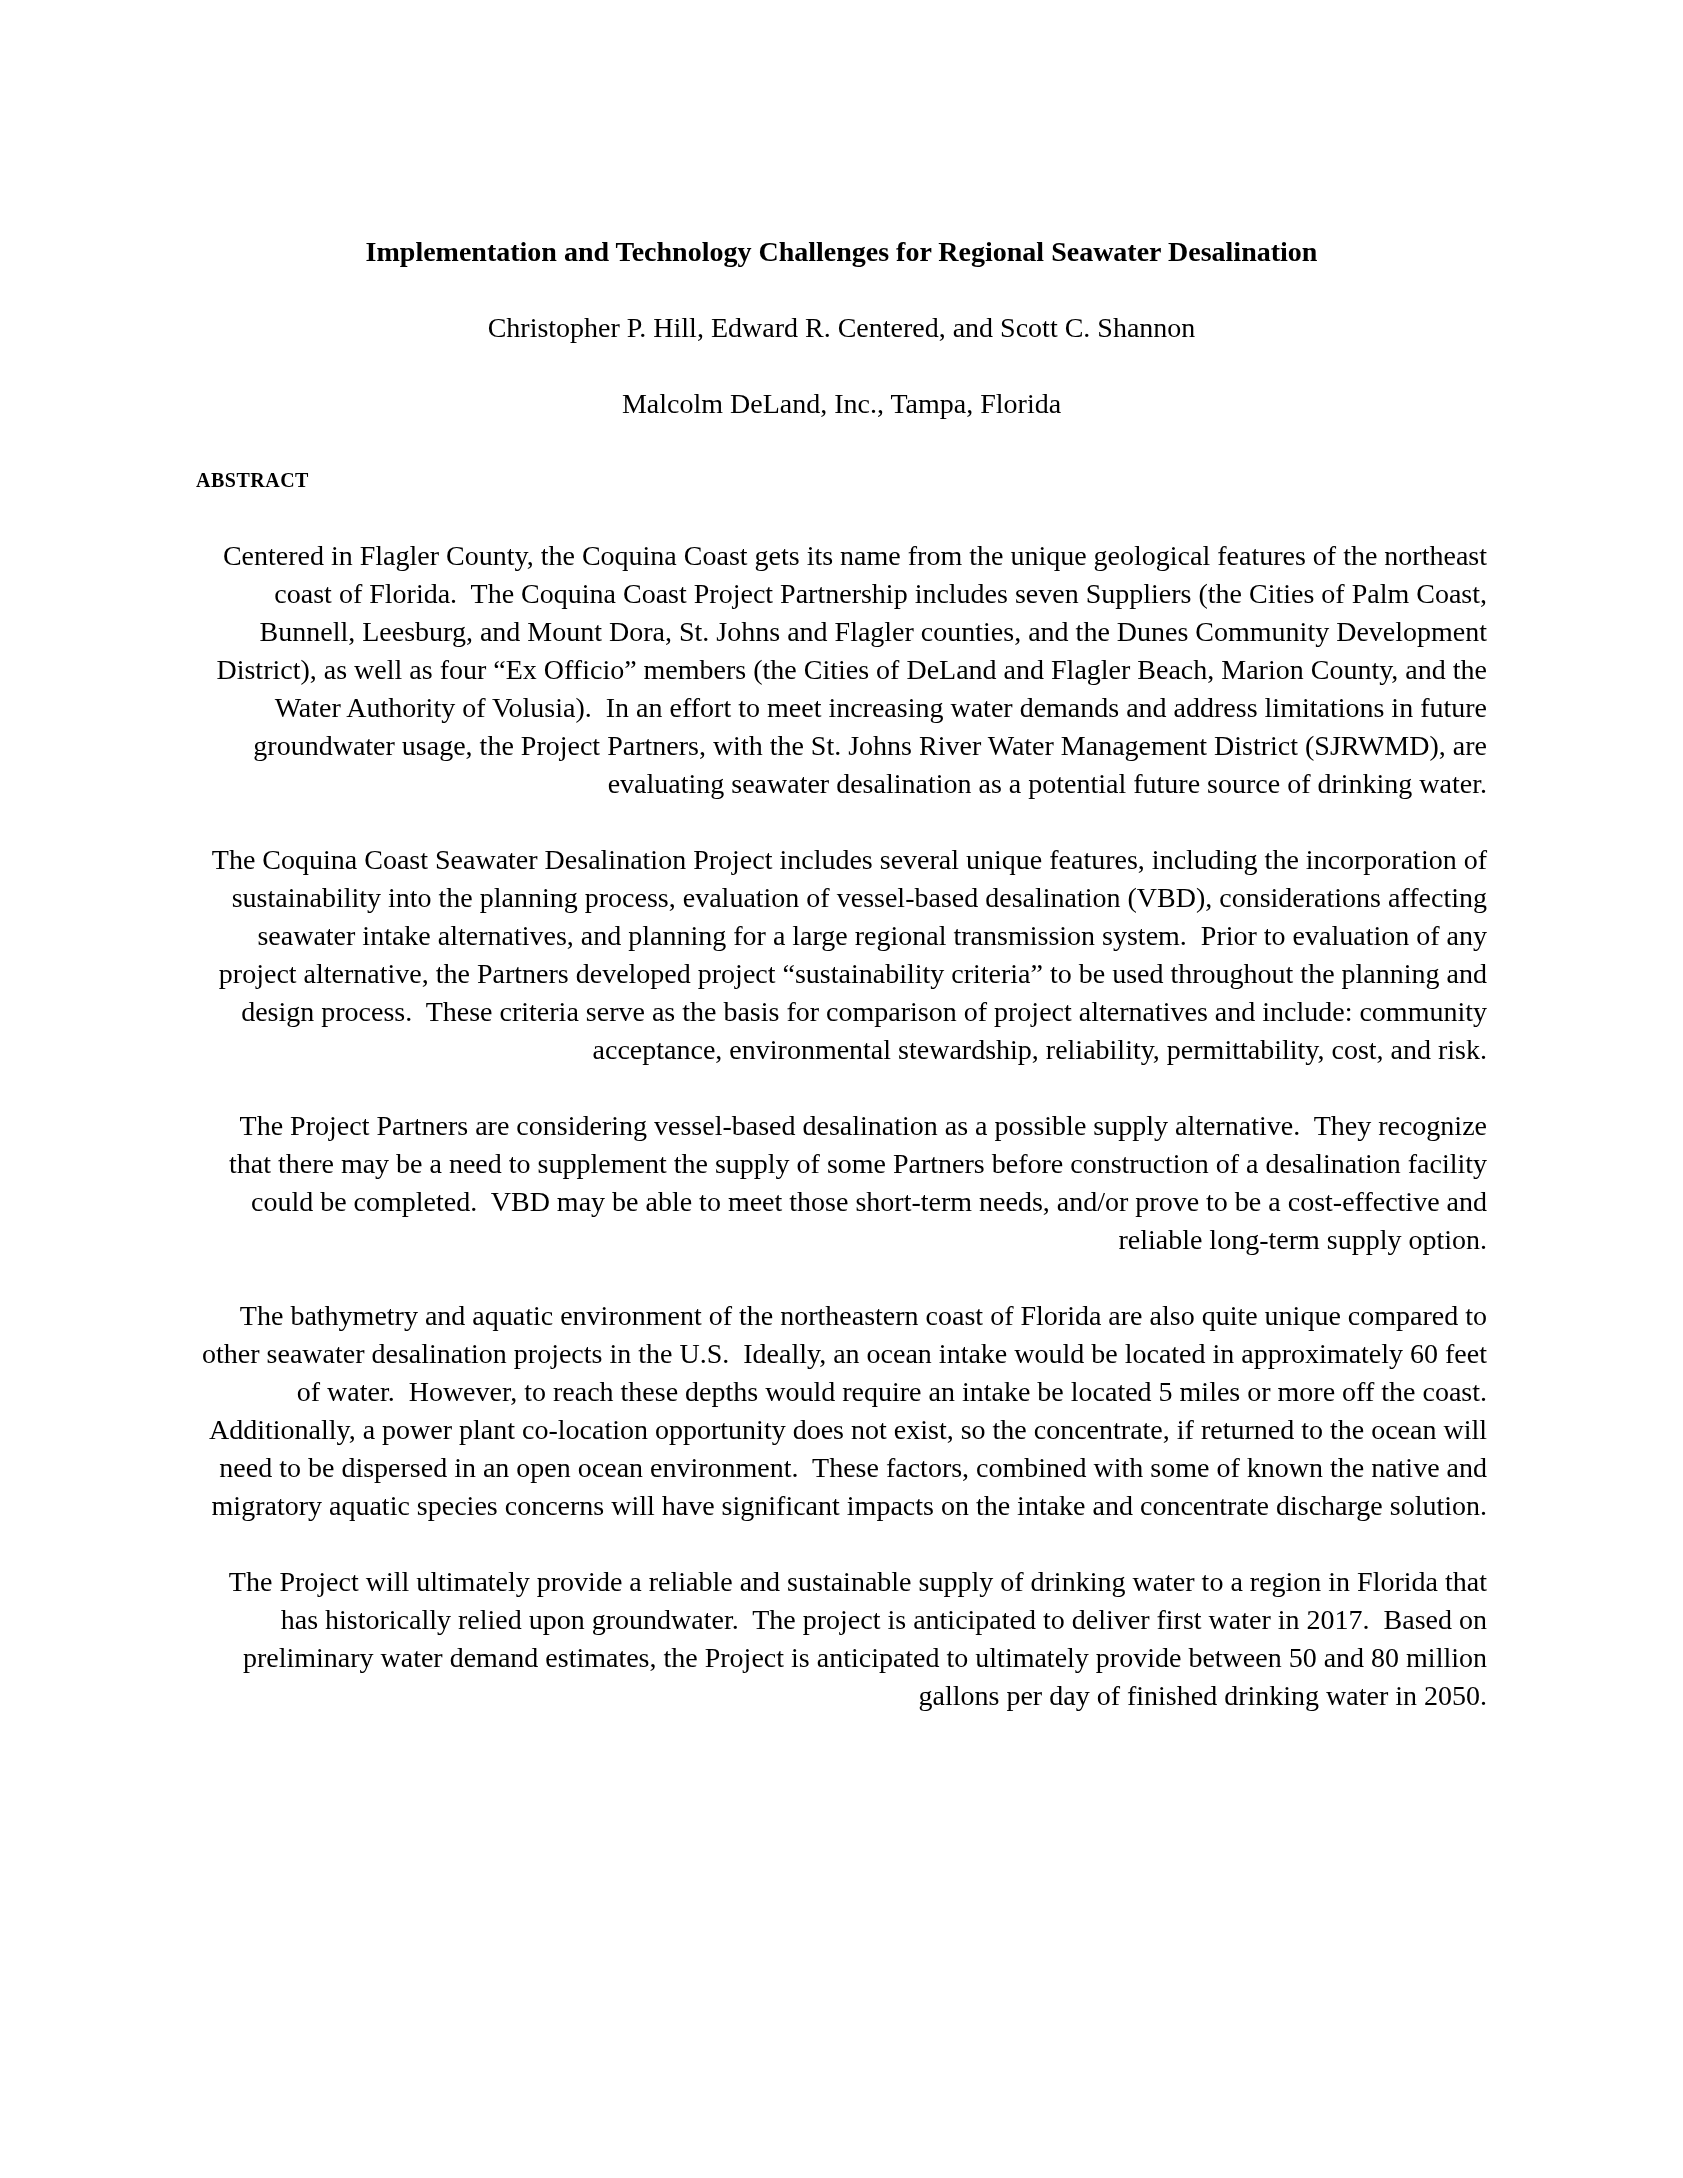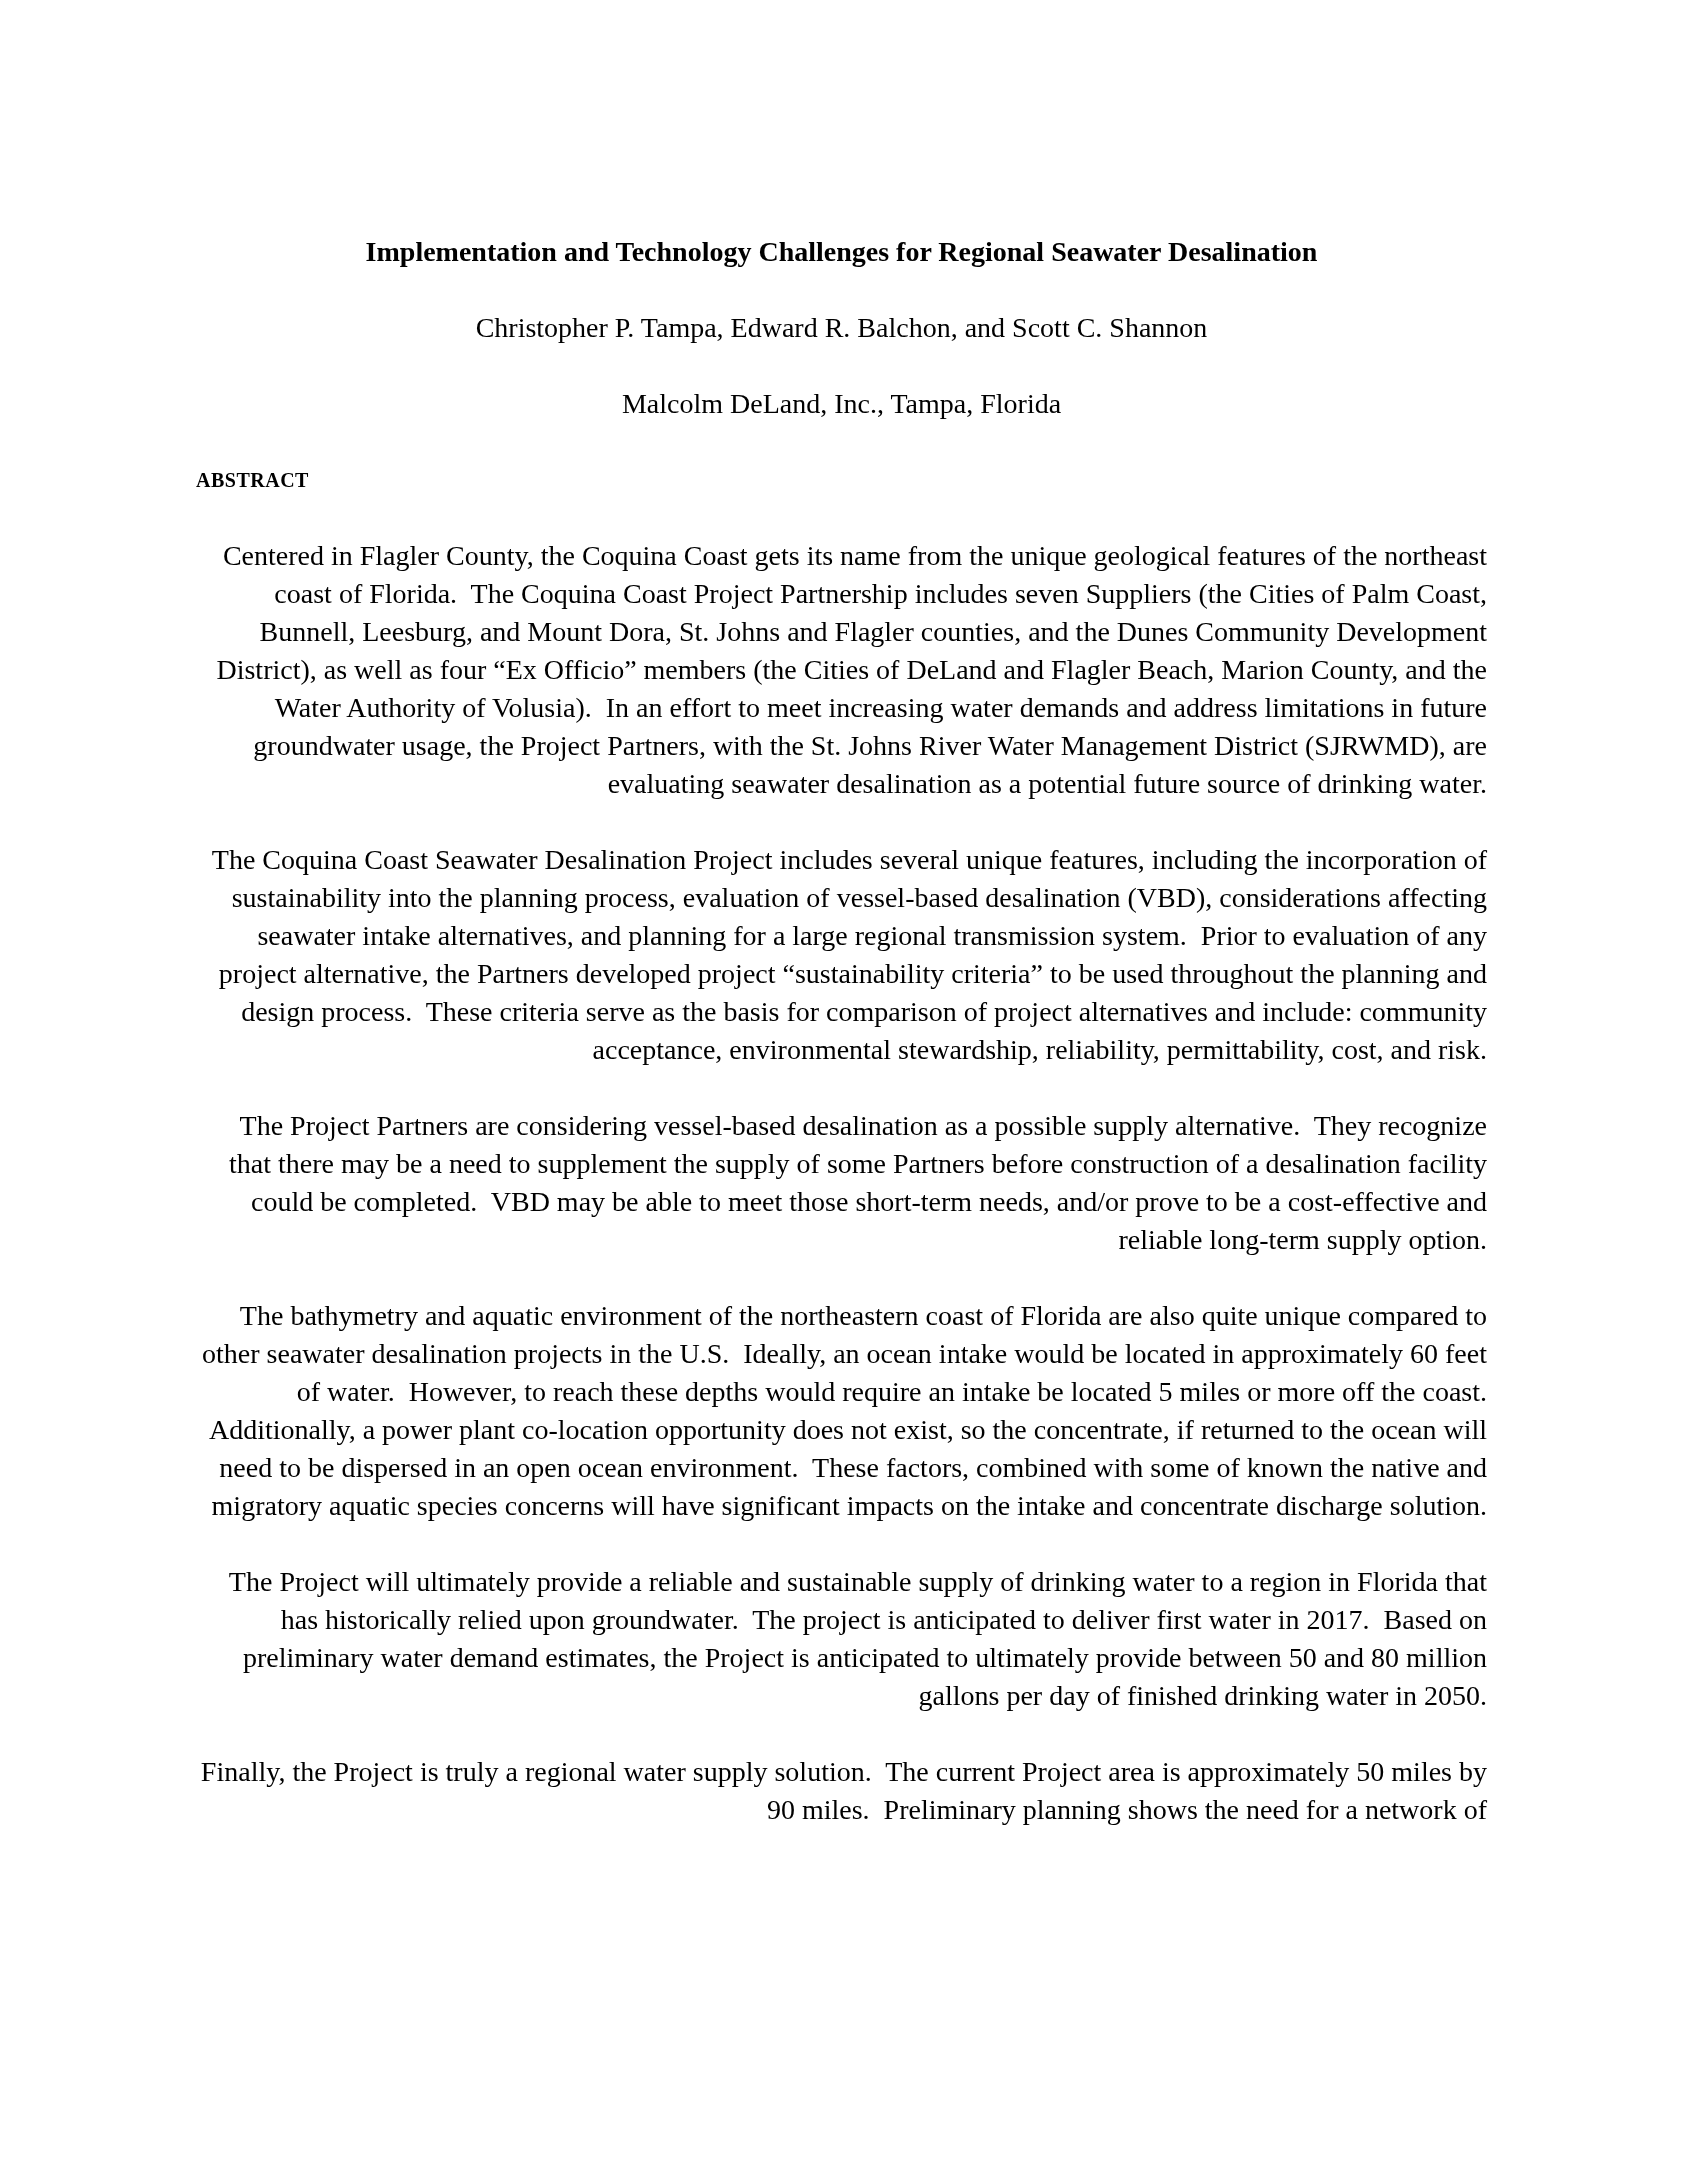--- a/index.html
+++ b/index.html
@@ -46,31 +46,30 @@
     text-align: right;
     white-space: pre-wrap;
   }
 </style>
 </head>
 <body>
 
 <div class="page">
   <h1 class="title">Implementation and Technology Challenges for Regional Seawater Desalination</h1>
 
-  <p class="centered-line">Christopher P. Tampa, Edward R. Balchon, and Scott C. Shannon</p>
+  <p class="centered-line">Christopher P. Hill, Edward R. Centered, and Scott C. Shannon</p>
 
   <p class="centered-line">Malcolm DeLand, Inc., Tampa, Florida</p>
 
   <h2 class="section-heading">ABSTRACT</h2>
 
   <p class="body-para">Centered in Flagler County, the Coquina Coast gets its name from the unique geological features of the northeast coast of Florida.  The Coquina Coast Project Partnership includes seven Suppliers (the Cities of Palm Coast, Bunnell, Leesburg, and Mount Dora, St. Johns and Flagler counties, and the Dunes Community Development District), as well as four “Ex Officio” members (the Cities of DeLand and Flagler Beach, Marion County, and the Water Authority of Volusia).  In an effort to meet increasing water demands and address limitations in future groundwater usage, the Project Partners, with the St. Johns River Water Management District (SJRWMD), are evaluating seawater desalination as a potential future source of drinking water.</p>
 
   <p class="body-para">The Coquina Coast Seawater Desalination Project includes several unique features, including the incorporation of sustainability into the planning process, evaluation of vessel-based desalination (VBD), considerations affecting seawater intake alternatives, and planning for a large regional transmission system.  Prior to evaluation of any project alternative, the Partners developed project “sustainability criteria” to be used throughout the planning and design process.  These criteria serve as the basis for comparison of project alternatives and include: community acceptance, environmental stewardship, reliability, permittability, cost, and risk.</p>
 
   <p class="body-para">The Project Partners are considering vessel-based desalination as a possible supply alternative.  They recognize that there may be a need to supplement the supply of some Partners before construction of a desalination facility could be completed.  VBD may be able to meet those short-term needs, and/or prove to be a cost-effective and reliable long-term supply option.</p>
 
   <p class="body-para">The bathymetry and aquatic environment of the northeastern coast of Florida are also quite unique compared to other seawater desalination projects in the U.S.  Ideally, an ocean intake would be located in approximately 60 feet of water.  However, to reach these depths would require an intake be located 5 miles or more off the coast.  Additionally, a power plant co-location opportunity does not exist, so the concentrate, if returned to the ocean will need to be dispersed in an open ocean environment.  These factors, combined with some of known the native and migratory aquatic species concerns will have significant impacts on the intake and concentrate discharge solution.</p>
 
   <p class="body-para">The Project will ultimately provide a reliable and sustainable supply of drinking water to a region in Florida that has historically relied upon groundwater.  The project is anticipated to deliver first water in 2017.  Based on preliminary water demand estimates, the Project is anticipated to ultimately provide between 50 and 80 million gallons per day of finished drinking water in 2050.</p>
 
-  <p class="body-para">Finally, the Project is truly a regional water supply solution.  The current Project area is approximately 50 miles by 90 miles.  Preliminary planning shows the need for a network of</p>
 </div>
 
 
 </body></html>

